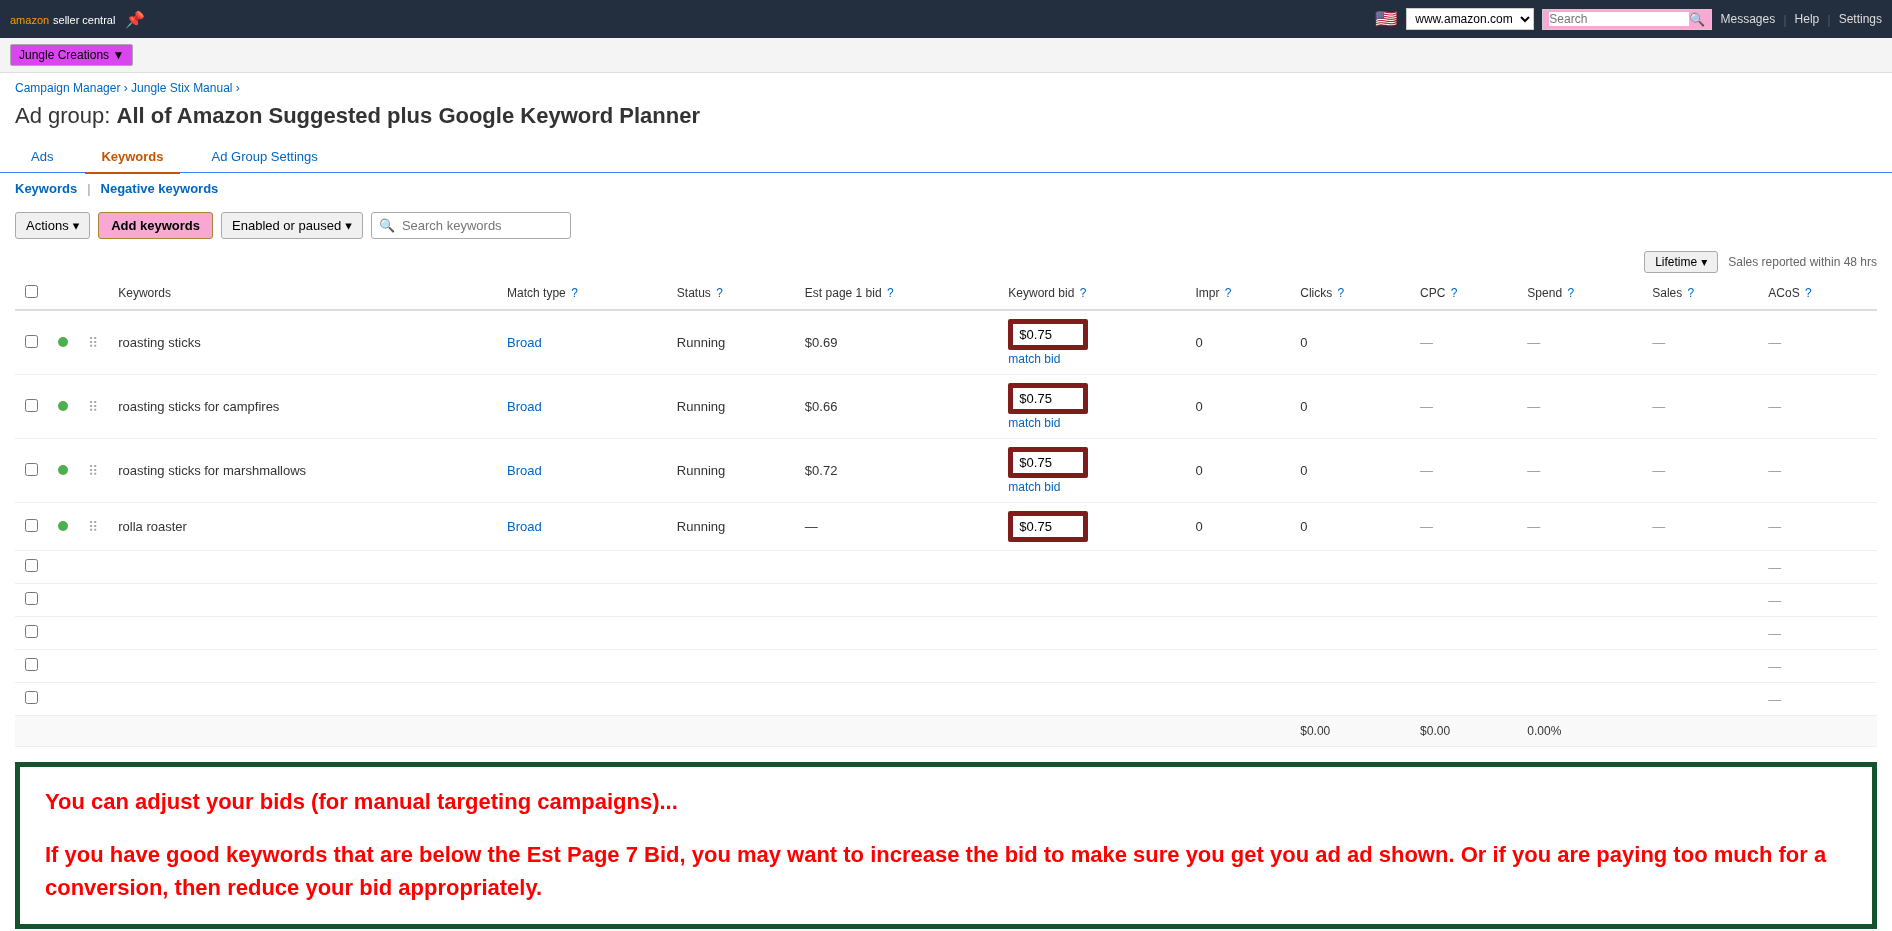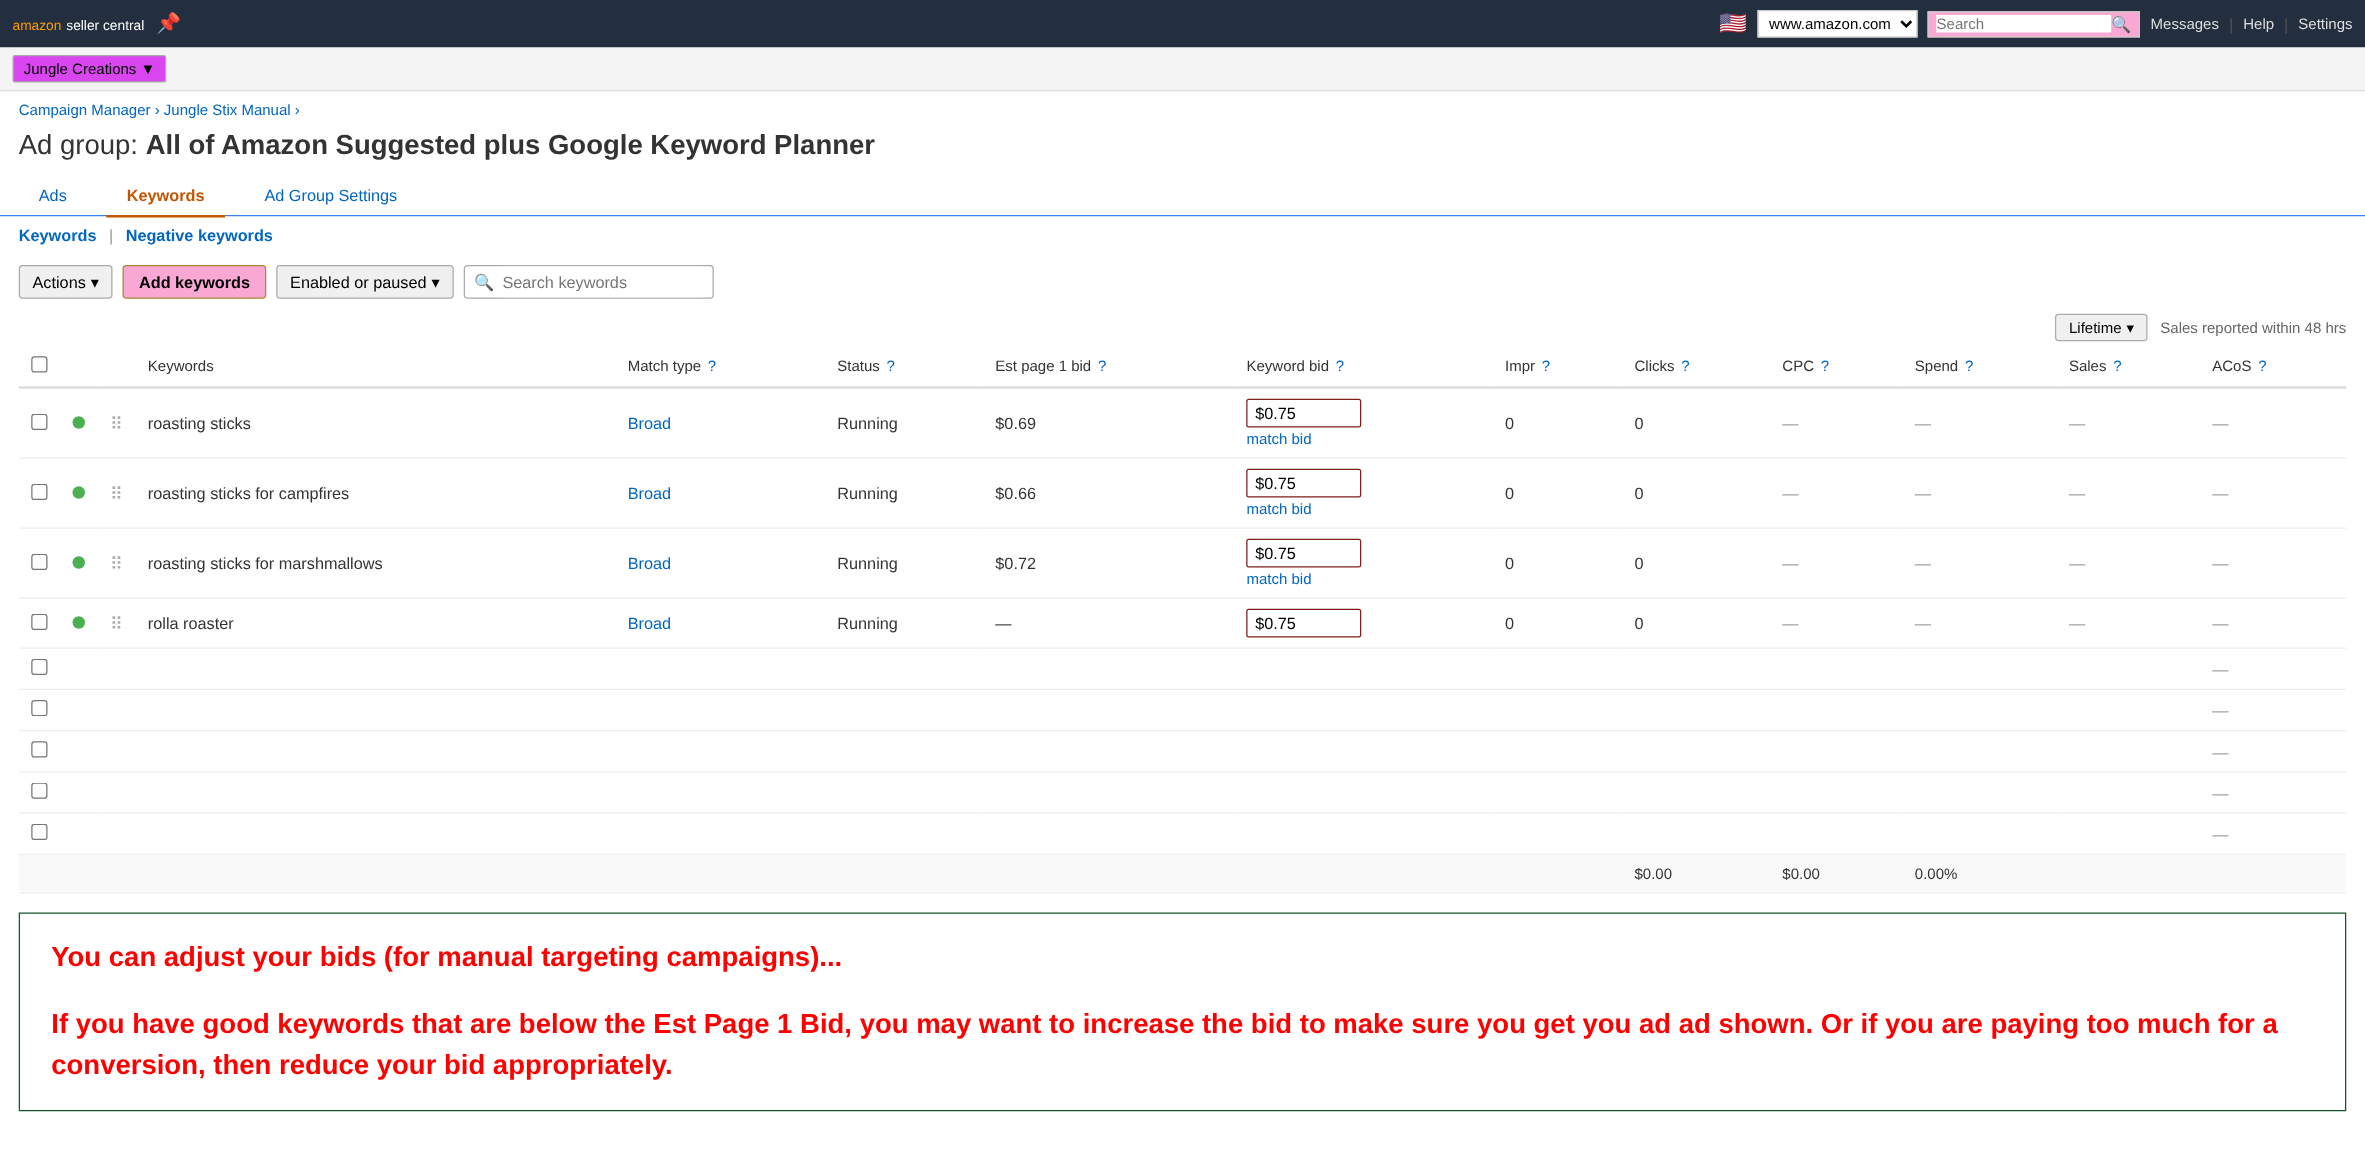--- a/index.html
+++ b/index.html
@@ -234,33 +234,33 @@
     .dot-green {
       width: 10px; height: 10px;
       background: #4caf50;
       border-radius: 50%;
       display: inline-block;
     }
     .drag-handle { color: #aaa; cursor: grab; font-size: 14px; }
     .match-type { color: #0066c0; }
     .status-running { color: #333; }
     .bid-input {
-      border: 1px solid #7f1d1d;
+      border: 5px solid #7f1d1d;
       padding: 3px 6px;
       font-size: 13px;
-      width: 92px;
+      width: 80px;
       border-radius: 2px;
     }
     .match-bid-link { color: #0066c0; font-size: 12px; cursor: pointer; display: block; margin-top: 2px; }
     .dash { color: #999; }
 
     
     .annotation-box {
       margin: 15px 15px 15px 15px;
-      border: 1px solid #14532d;
+      border: 5px solid #14532d;
       padding: 20px 25px;
       position: relative;
     }
     .annotation-text-1 {
       color: red;
       font-size: 22px;
       font-weight: bold;
       margin-bottom: 20px;
       line-height: 1.4;
     }
@@ -577,14 +577,14 @@
     <td>0.00%</td>
     <td></td>
           <td></td>
   </tr>
       </tbody>
   </table>
 </div>
 
 <div class="annotation-box">
   <div class="annotation-text-1">You can adjust your bids (for manual targeting campaigns)...</div>
-  <div class="annotation-text-2">If you have good keywords that are below the Est Page 1 Bid, you may want to increase the bid to make sure you get you ad ad shown. Or if you are paying too much for a conversion, then reduce your bid appropriately.</div>
+  <div class="annotation-text-2">If you have good keywords that are below the Est Page 7 Bid, you may want to increase the bid to make sure you get you ad ad shown. Or if you are paying too much for a conversion, then reduce your bid appropriately.</div>
 </div>
 
 </body></html>

